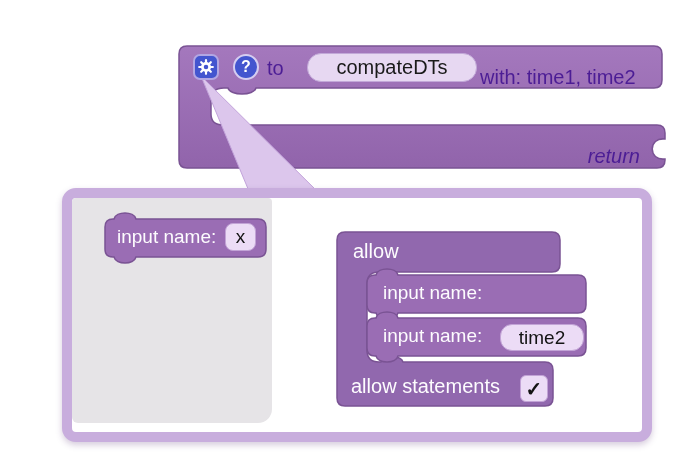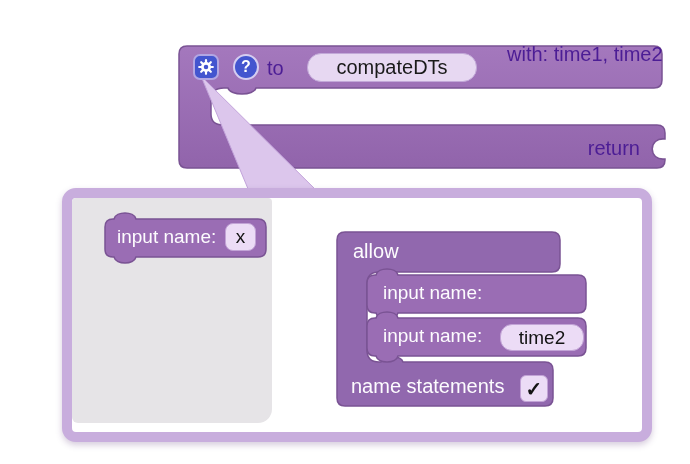--- a/index.html
+++ b/index.html
@@ -77,23 +77,23 @@
   </div>
 
   <div class="abs iconbtn" id="help-button">
     <span>?</span>
   </div>
 
   <div class="abs wlabel" style="left:267px;top:54px;height:28px;">to</div>
 
   <div class="abs pill" style="left:307px;top:53px;width:170px;height:29px;">compateDTs</div>
 
-  <div class="abs wlabel" style="left:480px;top:40px;height:28px;margin-left:27px;">with: time1, time2</div>
+  <div class="abs wlabel" style="left:480px;top:63px;height:28px;">with: time1, time2</div>
 
-  <div class="abs wlabel" style="left:540px;top:134px;height:28px;width:100px;justify-content:flex-end;">return</div>
+  <div class="abs wlabel" style="left:540px;top:142px;height:28px;width:100px;justify-content:flex-end;font-style:italic;">return</div>
 
   <div class="abs" id="mutator-dialog">
 
     <div class="abs" id="mutator-workspace"></div>
 
     <svg class="blk" style="left:31px;top:19px;" width="165" height="40" viewBox="0 0 165 40">
       <path d="M 10,2 L 11,2 C 13,-6 31,-6 33,2 L 155,2 Q 163,2 163,10 L 163,32 Q 163,40 155,40
            L 33,40 C 31,48 13,48 11,40 L 10,40 Q 2,40 2,32 L 2,10 Q 2,2 10,2 Z" fill="#9a6db4" stroke="#7a5394" stroke-width="1.5"></path>
     </svg>
     <div class="abs inner-label" style="left:45px;top:19px;height:40px;">input name:</div>
@@ -114,19 +114,19 @@
     </svg>
     <div class="abs inner-label" style="left:311px;top:75px;height:40px;">input name:</div>
 
     <svg class="blk" style="left:293px;top:118px;" width="223" height="40" viewBox="0 0 223 40">
       <path d="M 10,2 L 11,2 C 13,-6 31,-6 33,2 L 213,2 Q 221,2 221,10 L 221,32 Q 221,40 213,40
            L 33,40 C 31,48 13,48 11,40 L 10,40 Q 2,40 2,32 L 2,10 Q 2,2 10,2 Z" fill="#9a6db4" stroke="#7a5394" stroke-width="1.5"></path>
     </svg>
     <div class="abs inner-label" style="left:311px;top:118px;height:40px;">input name:</div>
     <div class="abs field" style="left:428px;top:126px;width:84px;height:27px;border-radius:12px;">time2</div>
 
-    <div class="abs inner-label" style="left:279px;top:166px;height:44px;font-size:20px;">name statements</div>
+    <div class="abs inner-label" style="left:279px;top:166px;height:44px;font-size:20px;">allow statements</div>
     <div class="abs field" style="left:448px;top:177px;width:28px;height:27px;border-radius:6px;font-weight:bold;font-size:20px;">
       <span>✓</span>
     </div>
 
   </div>
 </div>
 
 </body></html>

